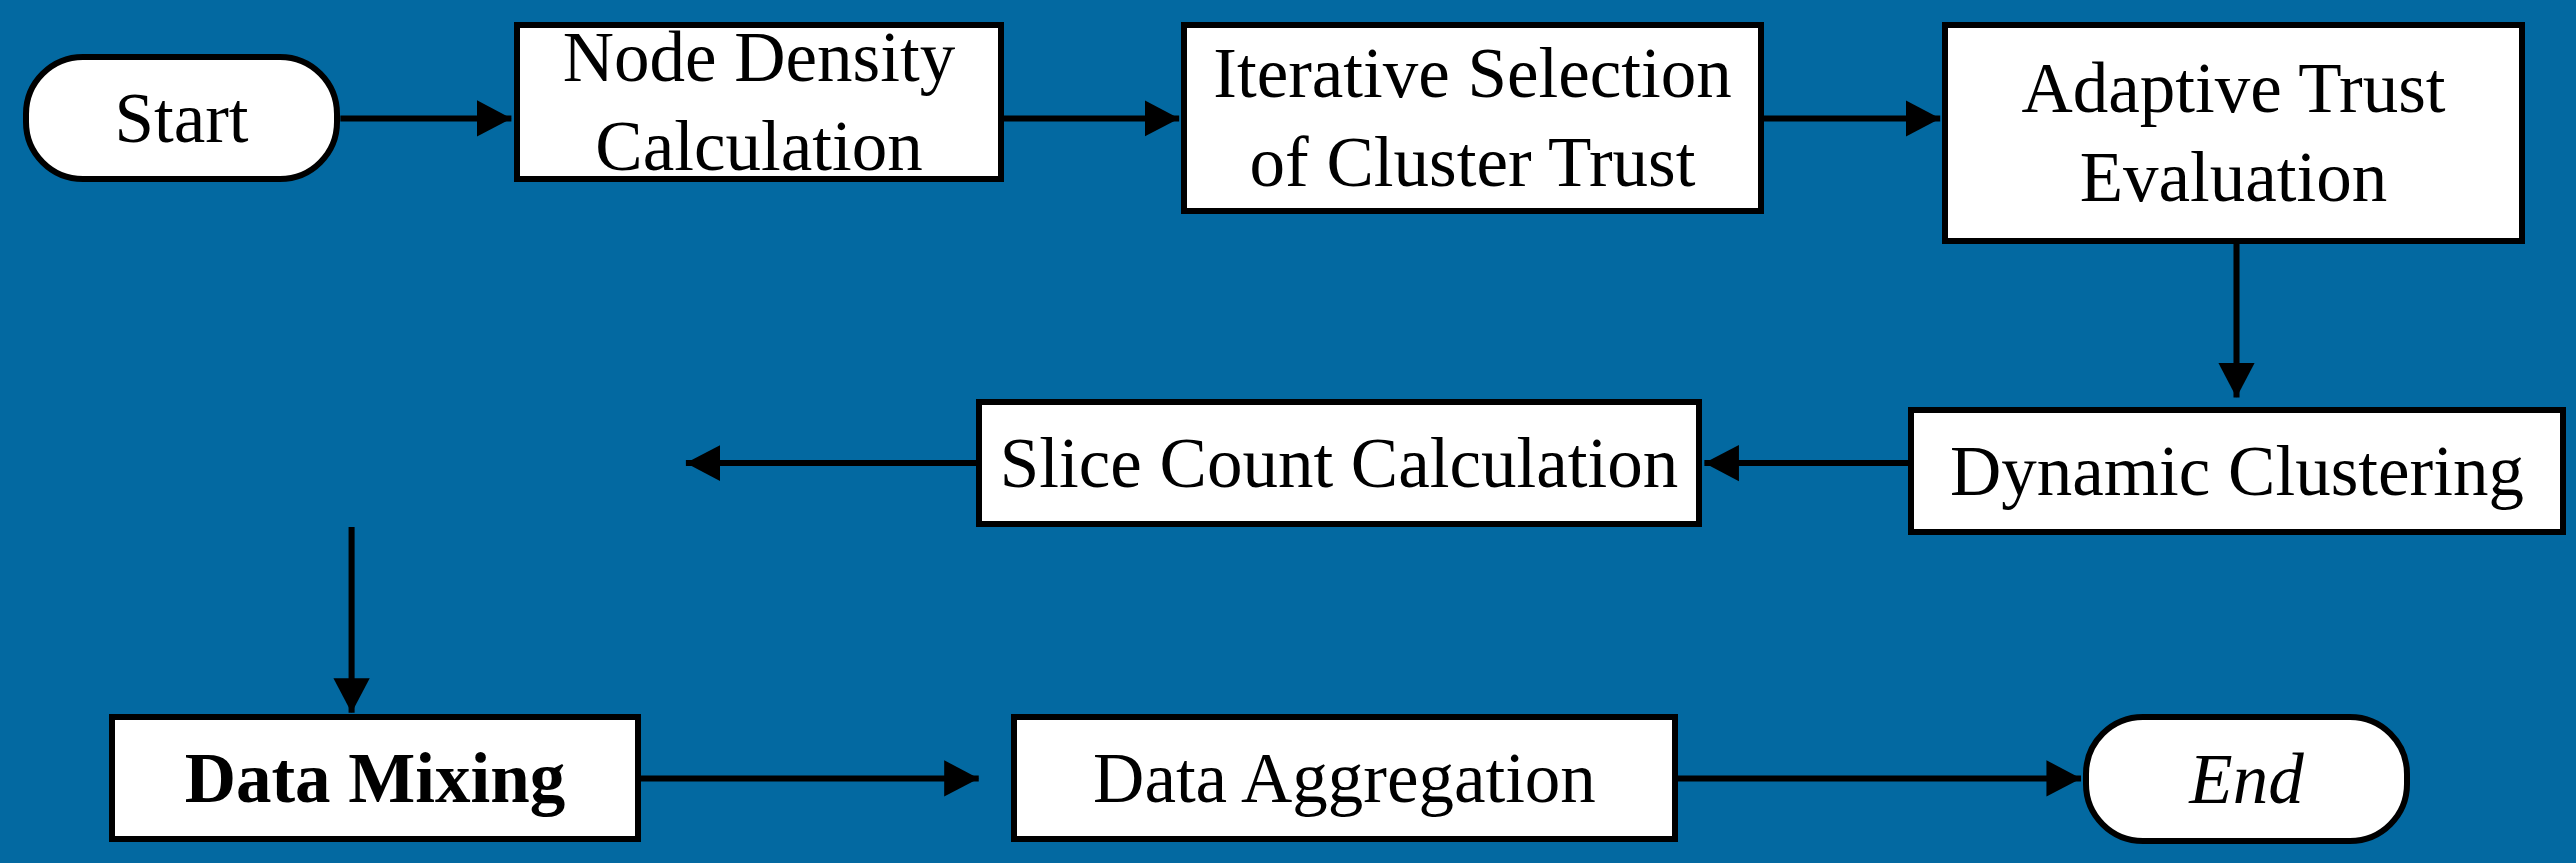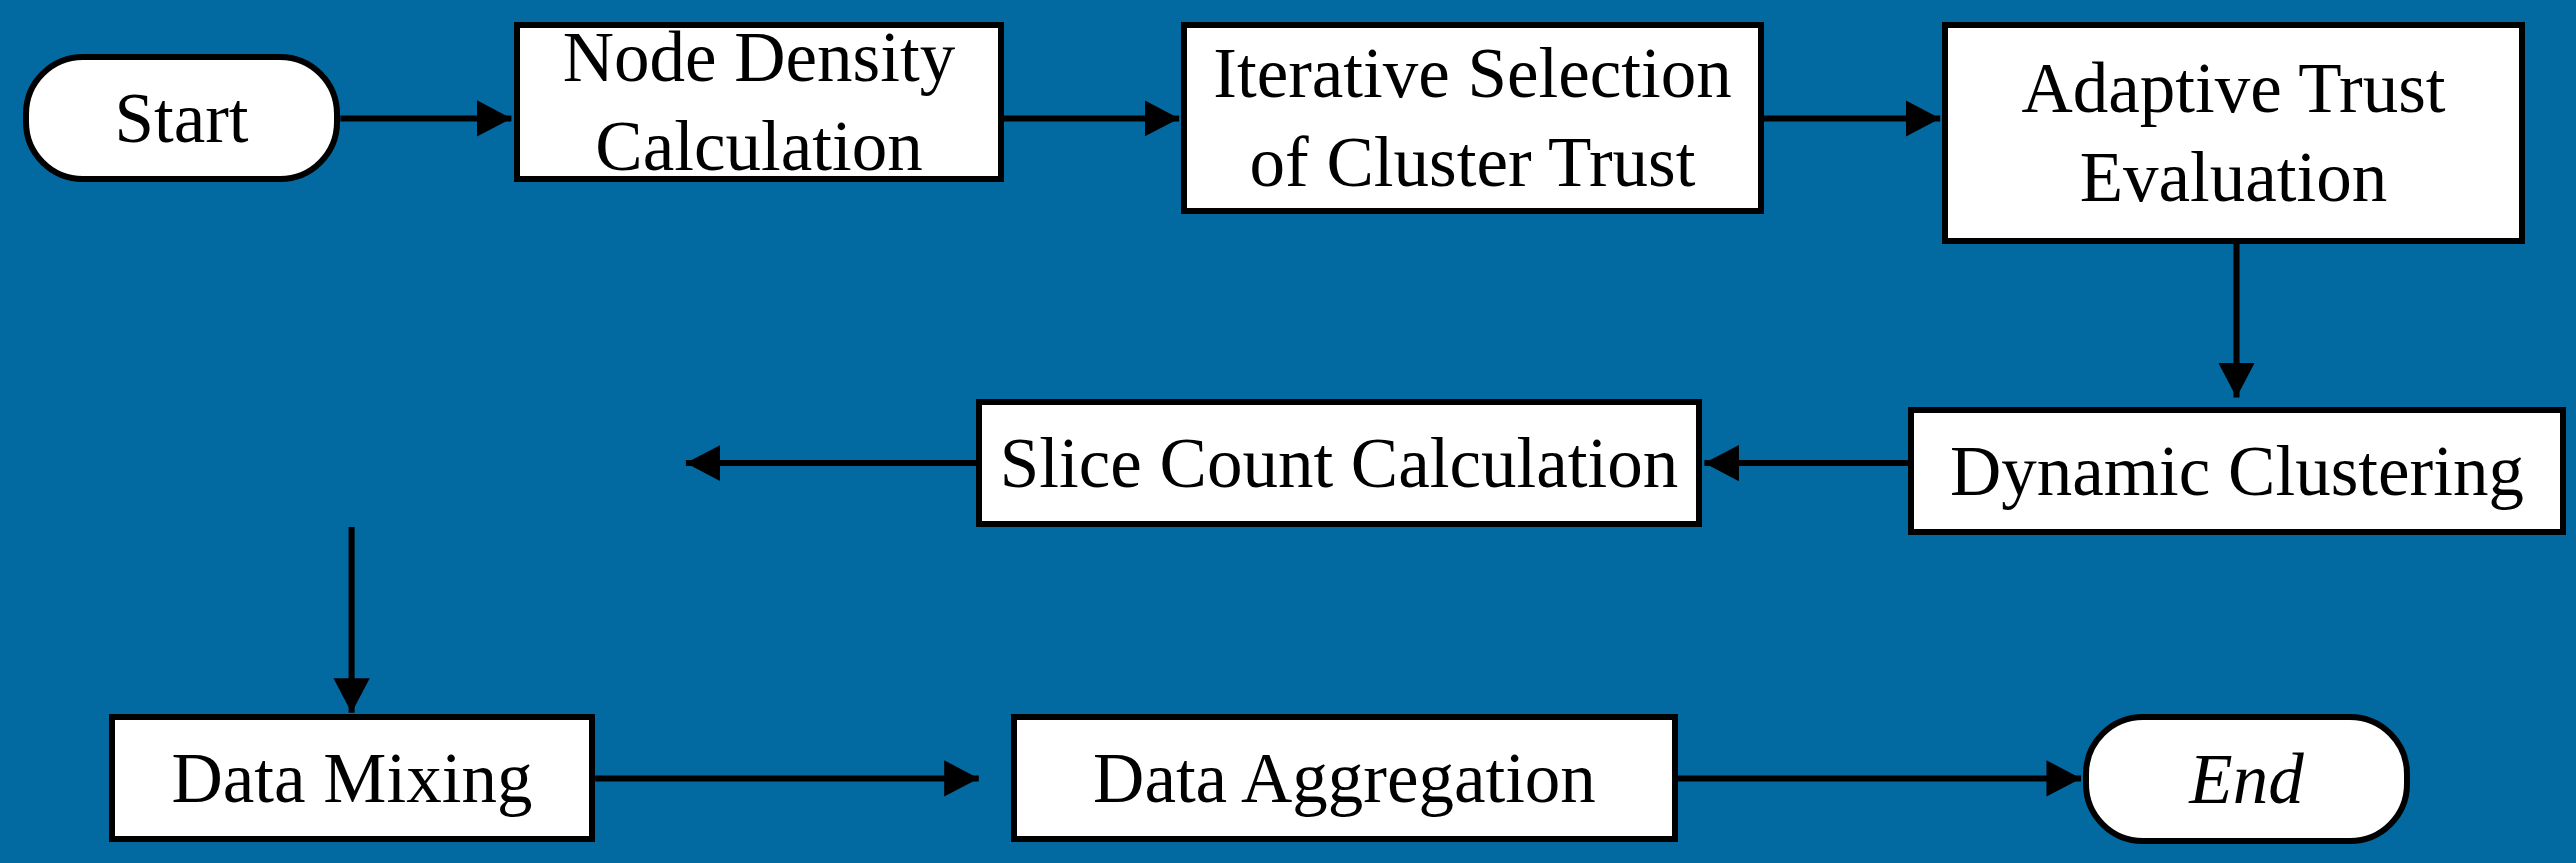--- a/index.html
+++ b/index.html
@@ -84,21 +84,21 @@
 
   <div class="node" style="left:1908px; top:399px; width:658px; height:128px;margin-top:8px;">
     <span class="label">Dynamic Clustering</span>
   </div>
 
   <div class="node" style="left:976px; top:399px; width:726px; height:128px;">
     <span class="label">Slice Count Calculation</span>
   </div>
 
 
-  <div class="node" style="left:109px; top:714px; width:486px; height:128px;">
+  <div class="node" style="left:109px; top:714px; width:532px; height:128px;font-weight:bold;">
     <span class="label">Data Mixing</span>
   </div>
 
   <div class="node" style="left:1011px; top:714px; width:667px; height:128px;">
     <span class="label">Data Aggregation</span>
   </div>
 
   <div class="node terminator" style="left:2083px; top:714px; width:327px; height:130px;font-style:italic;">
     <span class="label">End</span>
   </div>

